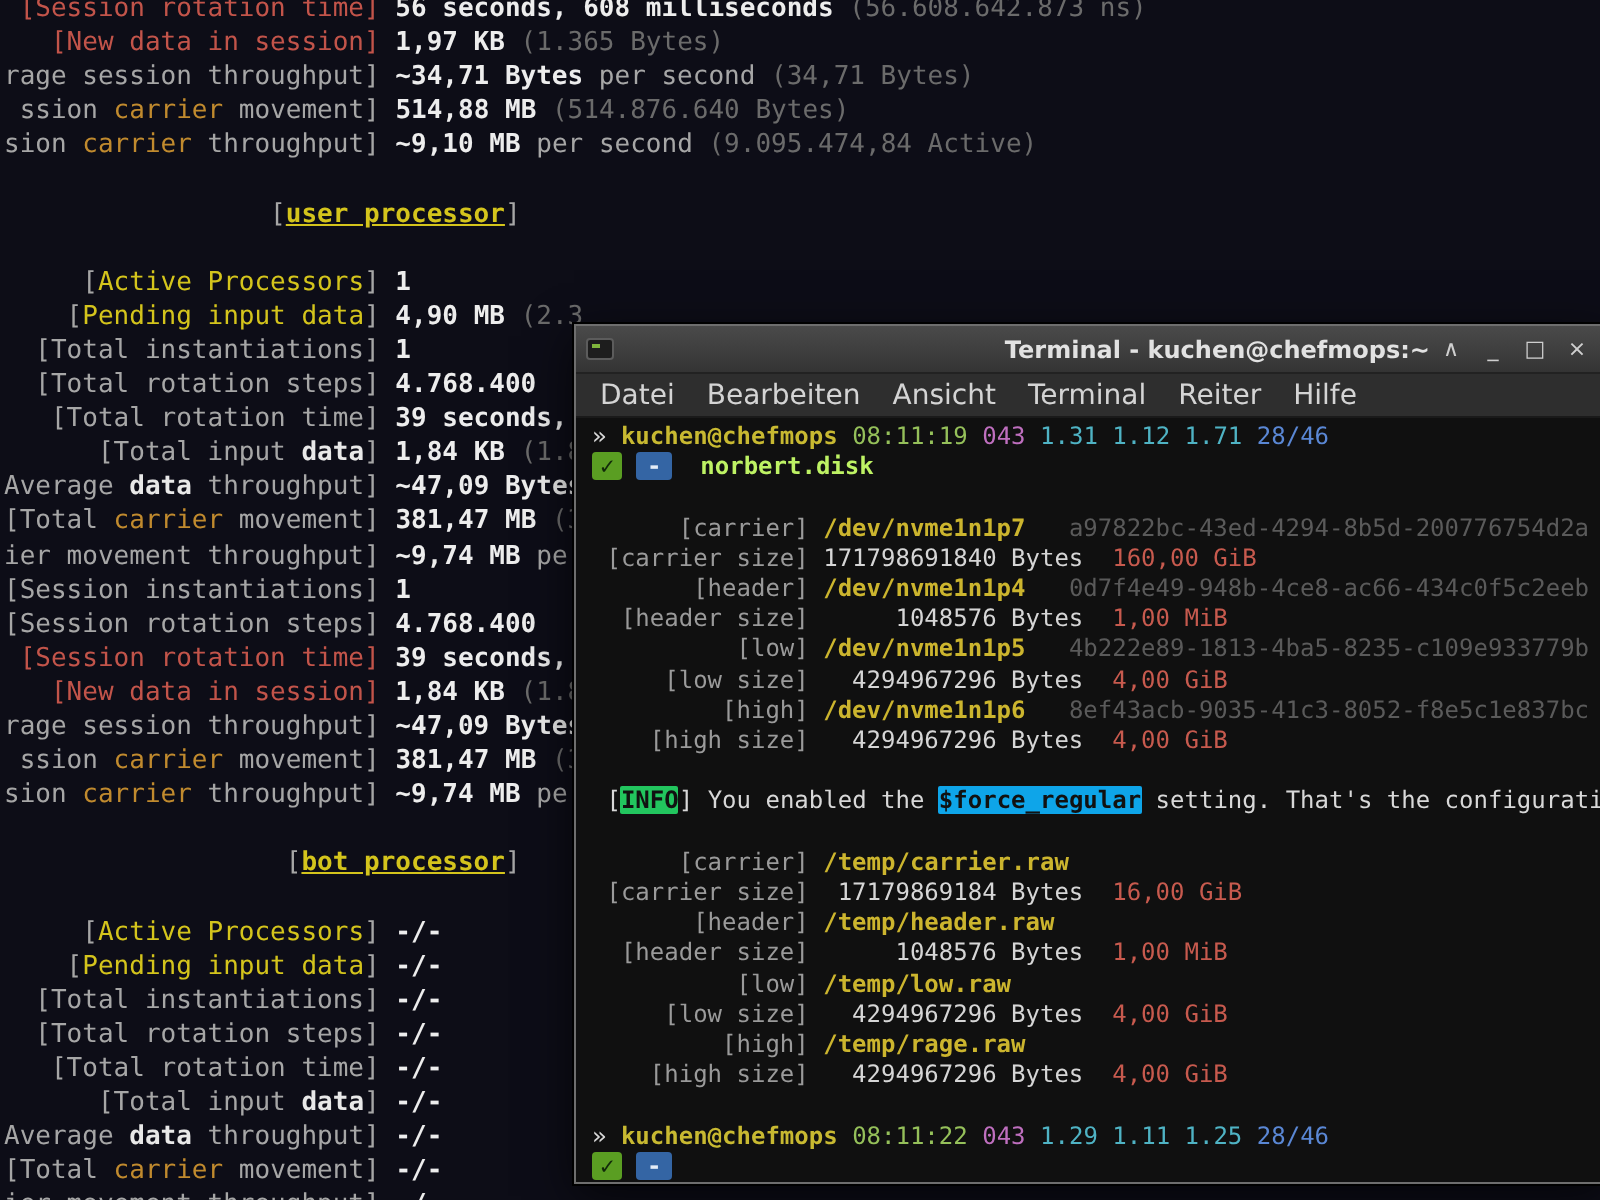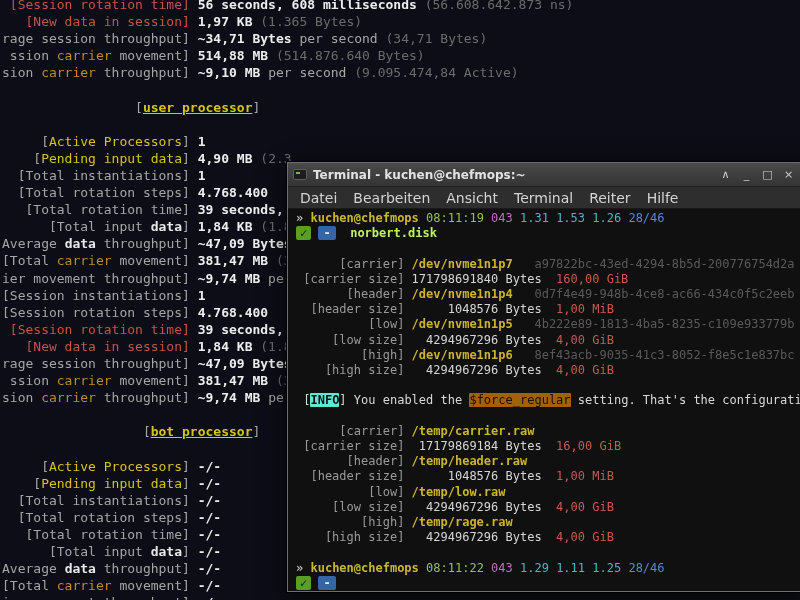--- a/index.html
+++ b/index.html
@@ -21,21 +21,21 @@
 
   
   .window{position:absolute;left:287px;top:162px;width:518px;height:430px;
     background:#101010;border:1px solid #6e6e6e;
     box-shadow:0 0 0 1px #000,0 6px 22px rgba(0,0,0,.65)}
   .titlebar{height:24px;background:linear-gradient(#4a4a4a,#343434);
     display:flex;align-items:center;padding:0 5px;border-bottom:1px solid #222}
   .wicon{width:14px;height:11px;background:#1d1d1d;border:1px solid #5c5c5c;
     border-radius:2px;margin-right:6px;position:relative}
   .wicon::after{content:"";position:absolute;left:2px;top:2px;width:4px;height:2px;background:#7fb53c}
-  .title{flex:1;text-align:left;font-family:"DejaVu Sans",sans-serif;
+  .title{flex:1;text-align:right;font-family:"DejaVu Sans",sans-serif;
     font-size:12px;font-weight:bold;color:#e2e2e2;white-space:nowrap;overflow:hidden}
   .tbtn{width:21px;text-align:center;color:#cfcfcf;font-size:11px;
     font-family:"DejaVu Sans",sans-serif;cursor:default}
   .menubar{height:22px;background:#2e2e2e;display:flex;align-items:center;
     padding:0 4px;border-bottom:1px solid #1a1a1a}
   .menu-item{padding:2px 8px;font-family:"DejaVu Sans",sans-serif;
     font-size:14px;color:#d4d4d4}
 
   pre.term{font-size:12px;line-height:15.2px;white-space:pre;
     padding:2px 8px;color:#c8c8c8;height:382px;overflow:hidden}
@@ -46,22 +46,22 @@
   .c-path{color:#ccb52e;font-weight:bold}
   .c-num{color:#d6d6d6}
   .c-size{color:#c75a4e}
   .c-uuid{color:#5a5a5a}
   .c-user{color:#c8b931;font-weight:bold}
   .c-time{color:#95c05a}
   .c-pid{color:#bf6fbf}
   .c-load{color:#4fb3c4}
   .c-mem{color:#5a87d4}
   .c-cmd{color:#bef264;font-weight:bold}
-  .c-info{background:#5eead4;color:#111;font-weight:bold;border-radius:1px}
-  .c-hl{background:#a16207;color:#111;font-weight:normal;border-radius:1px}
+  .c-info{background:#22c55e;color:#111;font-weight:bold;border-radius:1px}
+  .c-hl{background:#0ea5e9;color:#111;font-weight:bold;border-radius:1px}
   .c-badge_ok{background:#5a9e22;color:#11290a;font-weight:bold;
     border-radius:2px;padding:0 4px}
   .c-badge_dash{background:#3465a4;color:#e4edf7;font-weight:bold;
     border-radius:2px;padding:0 5px}
 </style>
 </head>
 <body>
 
 <div class="screen">
 
@@ -113,21 +113,21 @@
       <div class="tbtn">×</div>
     </div>
     <div class="menubar">
       <span class="menu-item">Datei</span>
       <span class="menu-item">Bearbeiten</span>
       <span class="menu-item">Ansicht</span>
       <span class="menu-item">Terminal</span>
       <span class="menu-item">Reiter</span>
       <span class="menu-item">Hilfe</span>
     </div>
-    <pre class="term"><span class="c-w">» </span><span class="c-user">kuchen@chefmops</span><span class="c-w"> </span><span class="c-time">08:11:19</span><span class="c-w"> </span><span class="c-pid">043</span><span class="c-w"> </span><span class="c-load">1.31 1.53 1.26</span><span class="c-w"> </span><span class="c-mem">28/46</span>
+    <pre class="term"><span class="c-w">» </span><span class="c-user">kuchen@chefmops</span><span class="c-w"> </span><span class="c-time">08:11:19</span><span class="c-w"> </span><span class="c-pid">043</span><span class="c-w"> </span><span class="c-load">1.31 1.12 1.71</span><span class="c-w"> </span><span class="c-mem">28/46</span>
 <span class="c-badge_ok">✓</span><span class="c-w"> </span><span class="c-badge_dash">-</span><span class="c-w">  </span><span class="c-cmd">norbert.disk</span>
 
 <span class="c-tl">      [carrier] </span><span class="c-path">/dev/nvme1n1p7</span><span class="c-w">   </span><span class="c-uuid">a97822bc-43ed-4294-8b5d-200776754d2a</span>
 <span class="c-tl"> [carrier size] </span><span class="c-num">171798691840 Bytes</span><span class="c-w">  </span><span class="c-size">160,00 GiB</span>
 <span class="c-tl">       [header] </span><span class="c-path">/dev/nvme1n1p4</span><span class="c-w">   </span><span class="c-uuid">0d7f4e49-948b-4ce8-ac66-434c0f5c2eeb</span>
 <span class="c-tl">  [header size] </span><span class="c-num">     1048576 Bytes</span><span class="c-w">  </span><span class="c-size">1,00 MiB</span>
 <span class="c-tl">          [low] </span><span class="c-path">/dev/nvme1n1p5</span><span class="c-w">   </span><span class="c-uuid">4b222e89-1813-4ba5-8235-c109e933779b</span>
 <span class="c-tl">     [low size] </span><span class="c-num">  4294967296 Bytes</span><span class="c-w">  </span><span class="c-size">4,00 GiB</span>
 <span class="c-tl">         [high] </span><span class="c-path">/dev/nvme1n1p6</span><span class="c-w">   </span><span class="c-uuid">8ef43acb-9035-41c3-8052-f8e5c1e837bc</span>
 <span class="c-tl">    [high size] </span><span class="c-num">  4294967296 Bytes</span><span class="c-w">  </span><span class="c-size">4,00 GiB</span>

